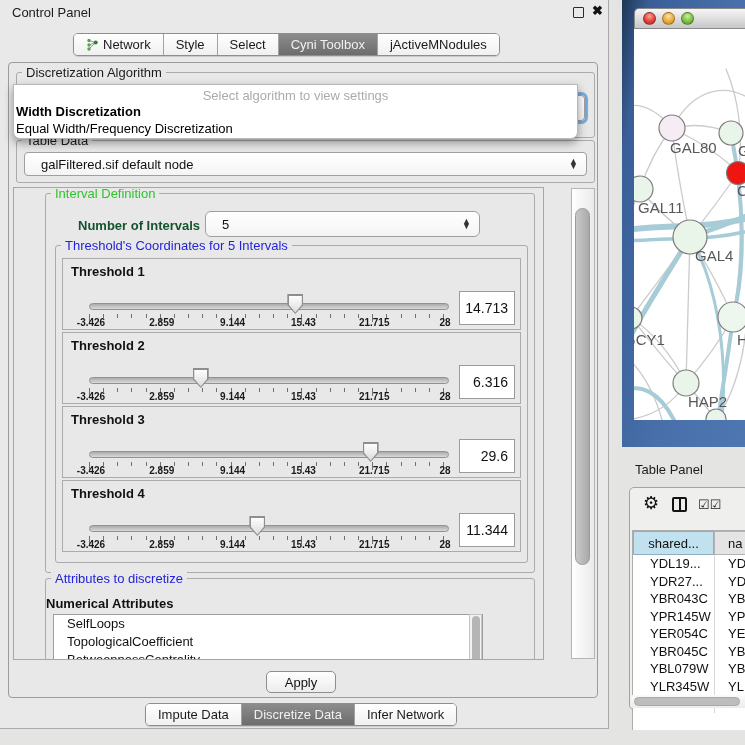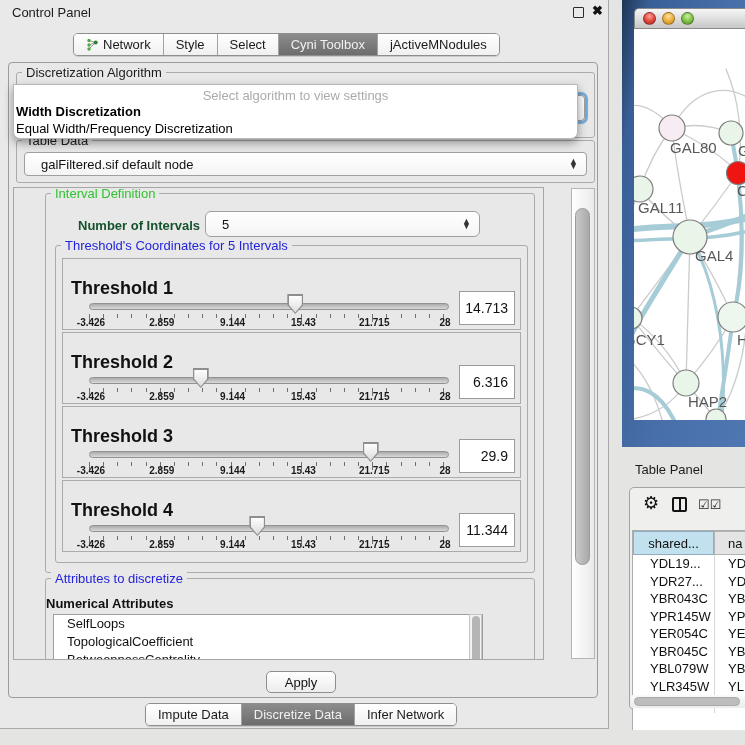--- a/index.html
+++ b/index.html
@@ -49,21 +49,21 @@
   .viewport { left:13px; top:187px; width:531px; height:473px; overflow:hidden;
     border:1px solid #A6A6A6; background:#E8E8E8; }
 
   .vscroll { left:571px; top:188px; width:24px; height:471px;
     background:linear-gradient(to right,#ffffff,#eaeaea); border:1px solid #B5B5B5; }
   .vscroll .thumb { position:absolute; left:3px; top:19px; width:15px; height:357px; border-radius:8px;
     background:linear-gradient(to right,#C9C9C9,#A9A9A9); border:1px solid #9a9a9a; }
 
   
   .th-panel { position:absolute; left:48px; width:459px; height:72px; border:1px solid #ABABAB; background:#E8E8E8; }
-  .th-label { position:absolute; left:8px; top:19px; font-size:18px; font-weight:bold; color:#111; }
+  .th-label { position:absolute; left:8px; top:5px; font-size:13px; font-weight:bold; color:#111; }
   .th-track { position:absolute; left:26px; top:44px; width:360px; height:7px; border-radius:4px;
     background:linear-gradient(#ABABAB,#D9D9D9); border:1px solid #929292; }
   .th-thumb { position:absolute; top:35px; width:16px; height:20px;
     clip-path:polygon(0 0,100% 0,100% 55%,50% 100%,0 55%); background:#8E8E8E; }
   .th-thumb i { position:absolute; inset:1.5px; display:block;
     clip-path:polygon(0 0,100% 0,100% 55%,50% 100%,0 55%); background:linear-gradient(#FEFEFE,#DBDBDB); }
   .th-ticks { position:absolute; left:26px; top:55px; width:355px; height:9px; }
   .tick { position:absolute; top:0; width:1px; height:4px; background:#6f6f6f; }
   .tick.major { height:8px; }
   .scale-label { position:absolute; top:58px; transform:translateX(-50%); font-size:10px; font-weight:bold; color:#1a1a1a; }
@@ -313,21 +313,21 @@
               <div class="tick major" style="left: 354px;"></div>
             </div>
     <div class="th-scale-labels">
               <div class="scale-label" style="left: 28px;">-3.426</div>
               <div class="scale-label" style="left: 98.8px;">2.859</div>
               <div class="scale-label" style="left: 169.6px;">9.144</div>
               <div class="scale-label" style="left: 240.4px;">15.43</div>
               <div class="scale-label" style="left: 311.2px;">21.715</div>
               <div class="scale-label" style="left: 382px;">28</div>
             </div>
-    <div class="th-value">29.9</div>
+    <div class="th-value">29.6</div>
   </div>
 
   <div class="th-panel" style="top: 292px;">
     <div class="th-label">Threshold 4</div>
     <div class="th-track"></div>
     <div class="th-thumb" style="left: 186.378px;">
               <i></i>
             </div>
     <div class="th-ticks">
               <div class="tick major" style="left: 0px;"></div>

